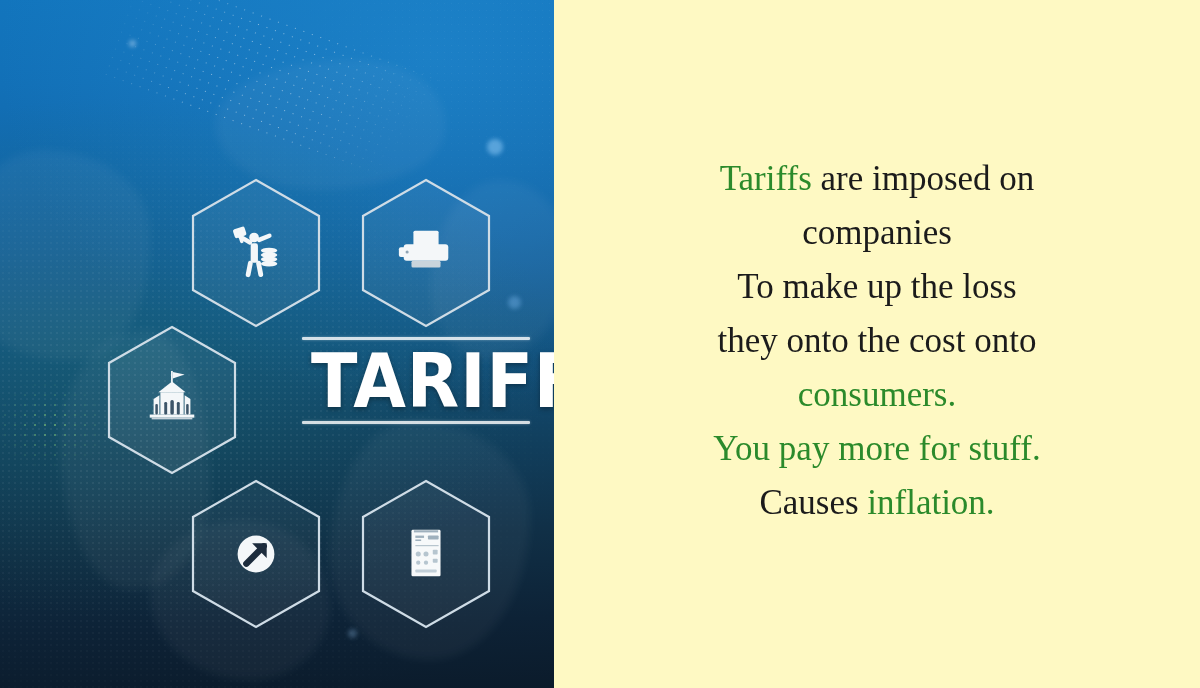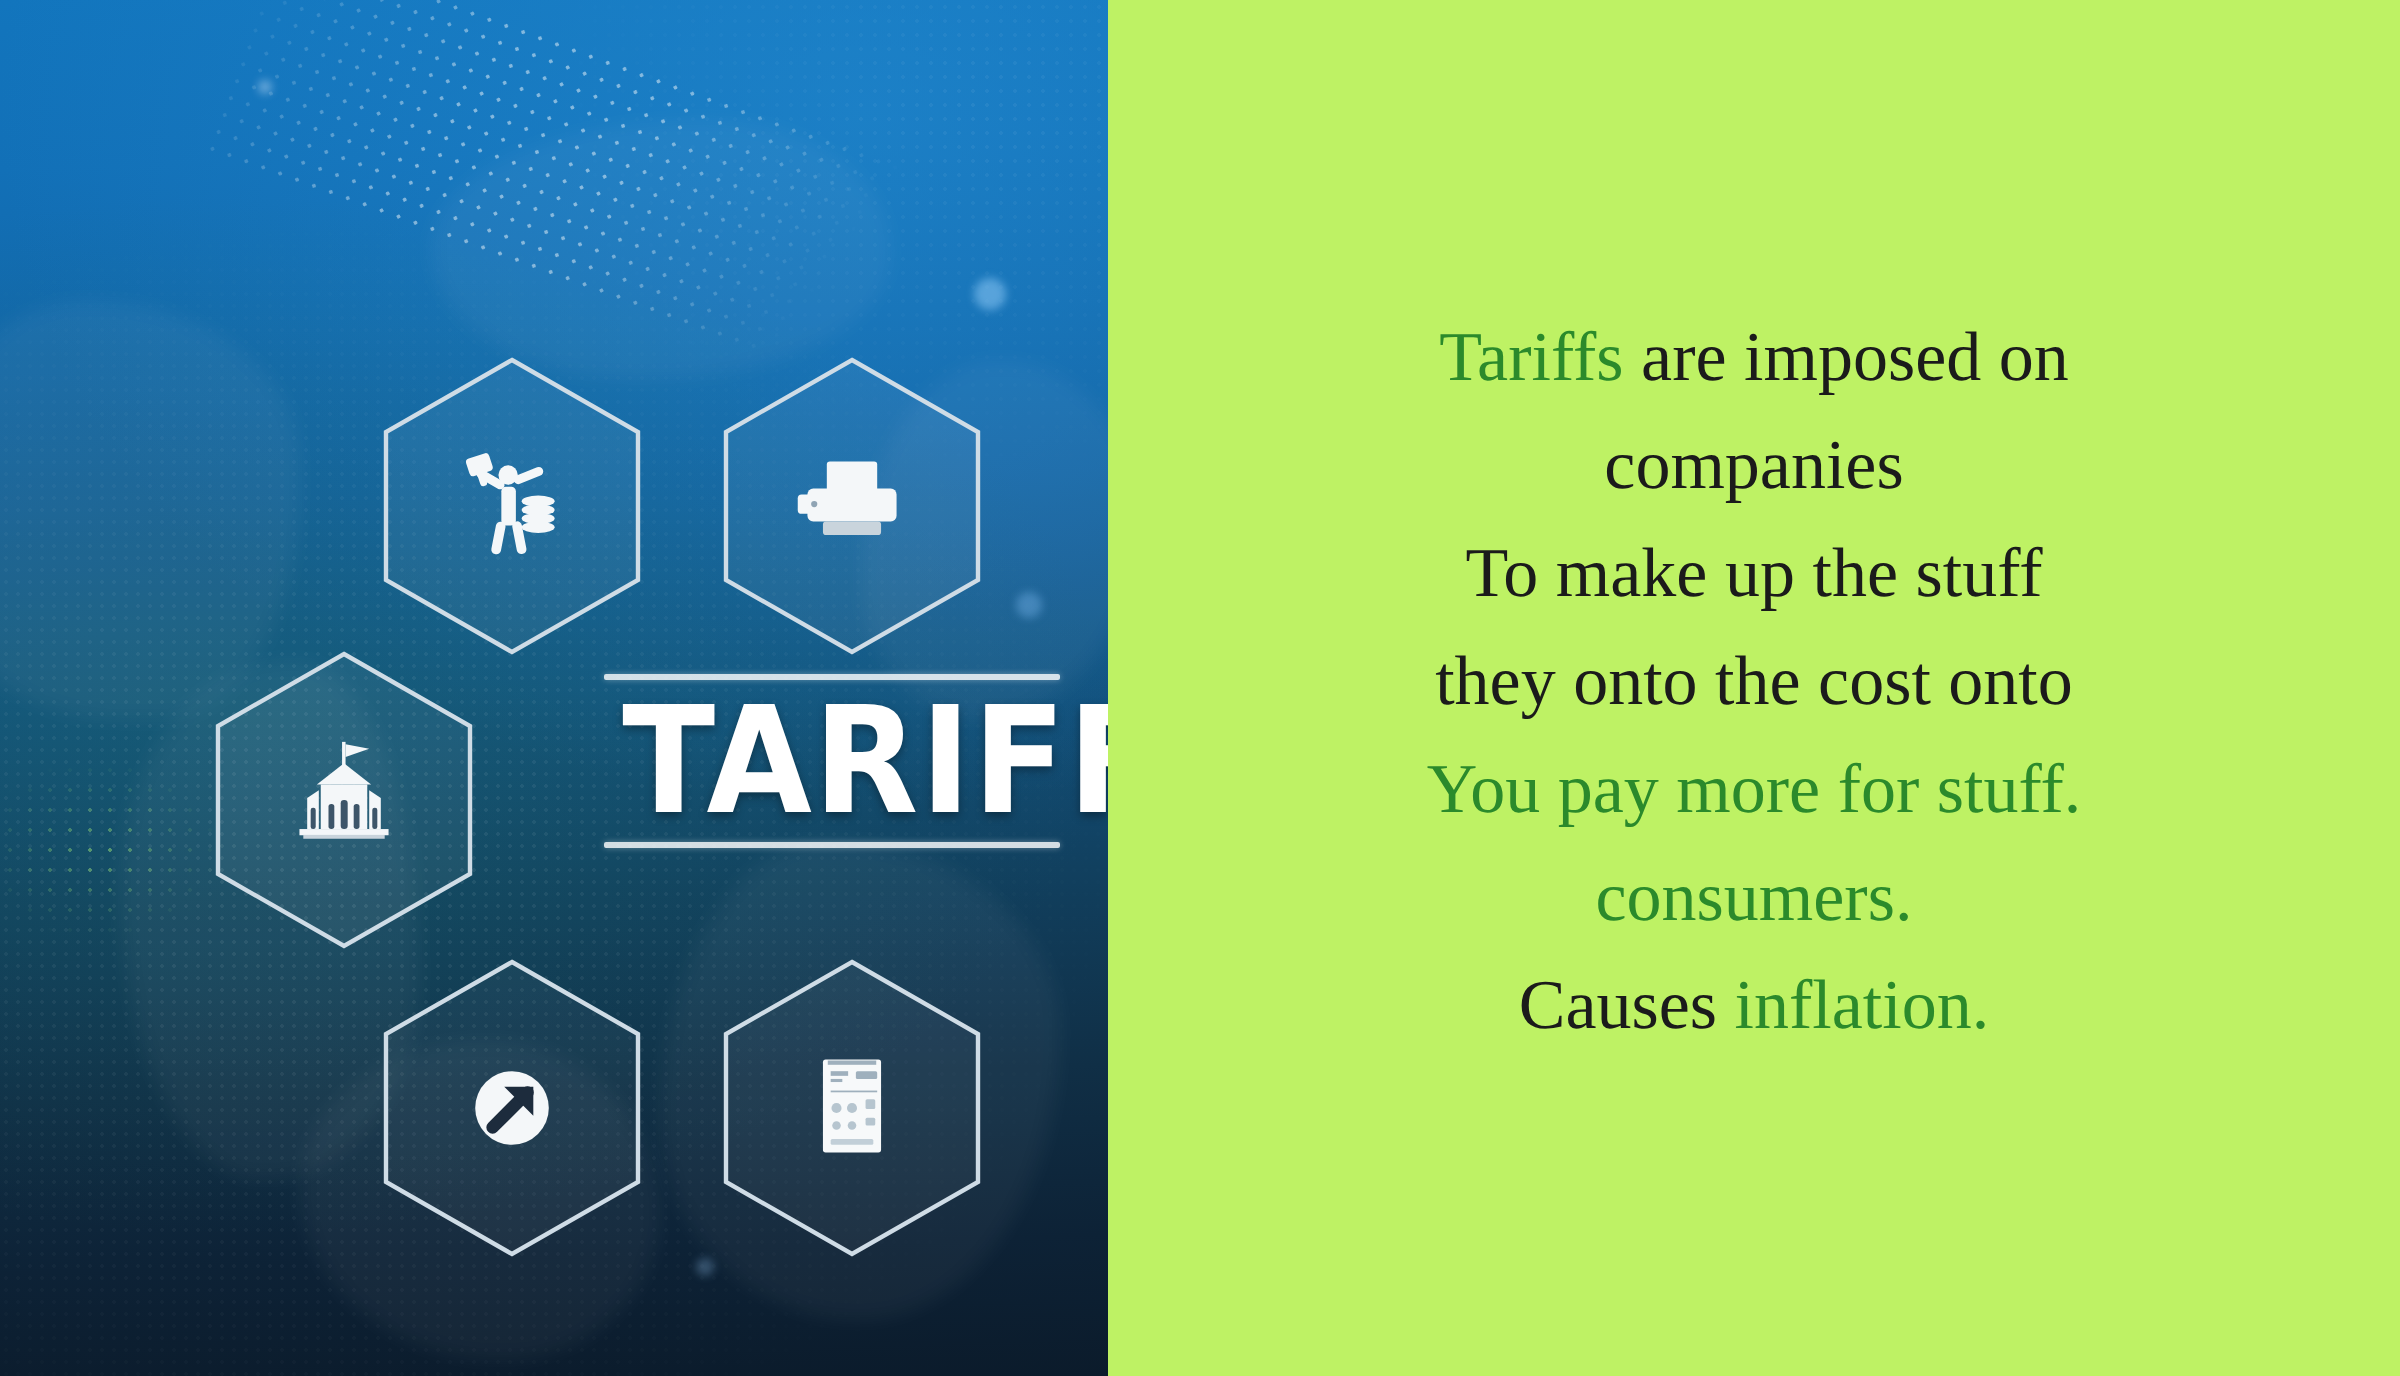--- a/index.html
+++ b/index.html
@@ -163,21 +163,21 @@
     transform: scaleX(0.92);
     transform-origin: center;
     text-shadow: 0 2px 5px rgba(0,0,0,0.35);
   }
 
   
   #text-panel {
     position: relative;
     flex: 1 1 auto;
     height: 688px;
-    background: #bef264;
+    background: #fef9c3;
     display: flex;
     align-items: center;
     justify-content: center;
   }
   #caption {
     width: 500px;
     text-align: center;
     font-family: "Liberation Serif", serif;
     font-size: 35px;
     line-height: 1.54;
@@ -334,21 +334,21 @@
       <div class="rule top"></div>
       <div class="word">TARIFF</div>
       <div class="rule bottom"></div>
     </div>
   </div>
 
   <div id="text-panel">
     <div id="caption">
         <span class="ln"><span class="hl">Tariffs</span><span> are imposed on</span></span>
         <span class="ln"><span>companies</span></span>
-        <span class="ln"><span>To make up the stuff</span></span>
+        <span class="ln"><span>To make up the loss</span></span>
         <span class="ln"><span>they onto the cost onto</span></span>
+        <span class="ln"><span class="hl">consumers.</span></span>
         <span class="ln"><span class="hl">You pay more for stuff.</span></span>
-        <span class="ln"><span class="hl">consumers.</span></span>
         <span class="ln"><span>Causes </span><span class="hl">inflation.</span></span>
       </div>
   </div>
 
 </div>
 
 </body></html>

